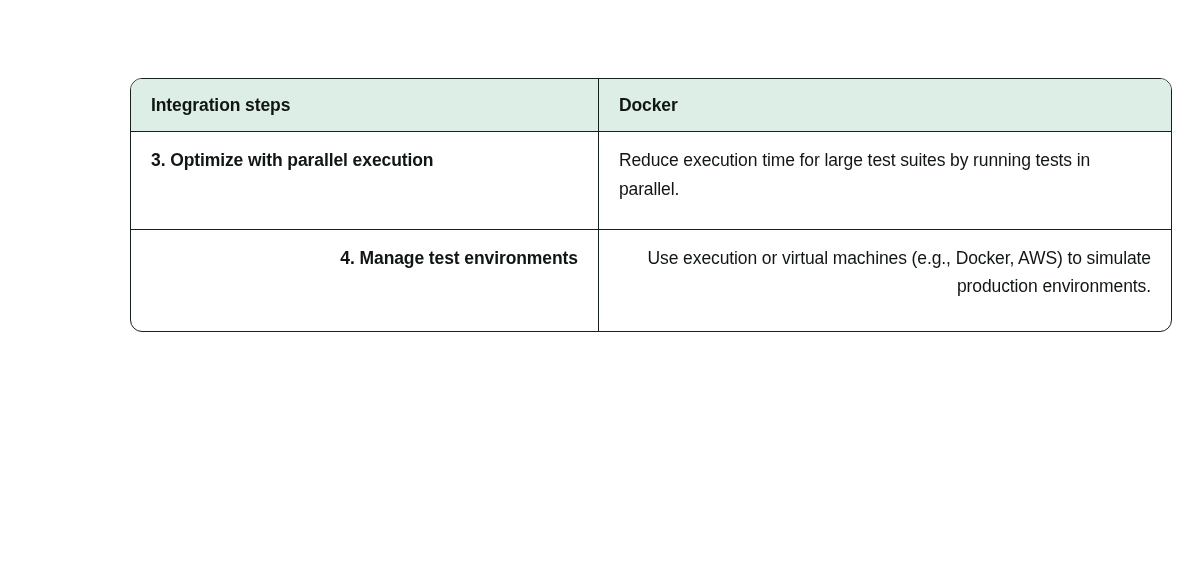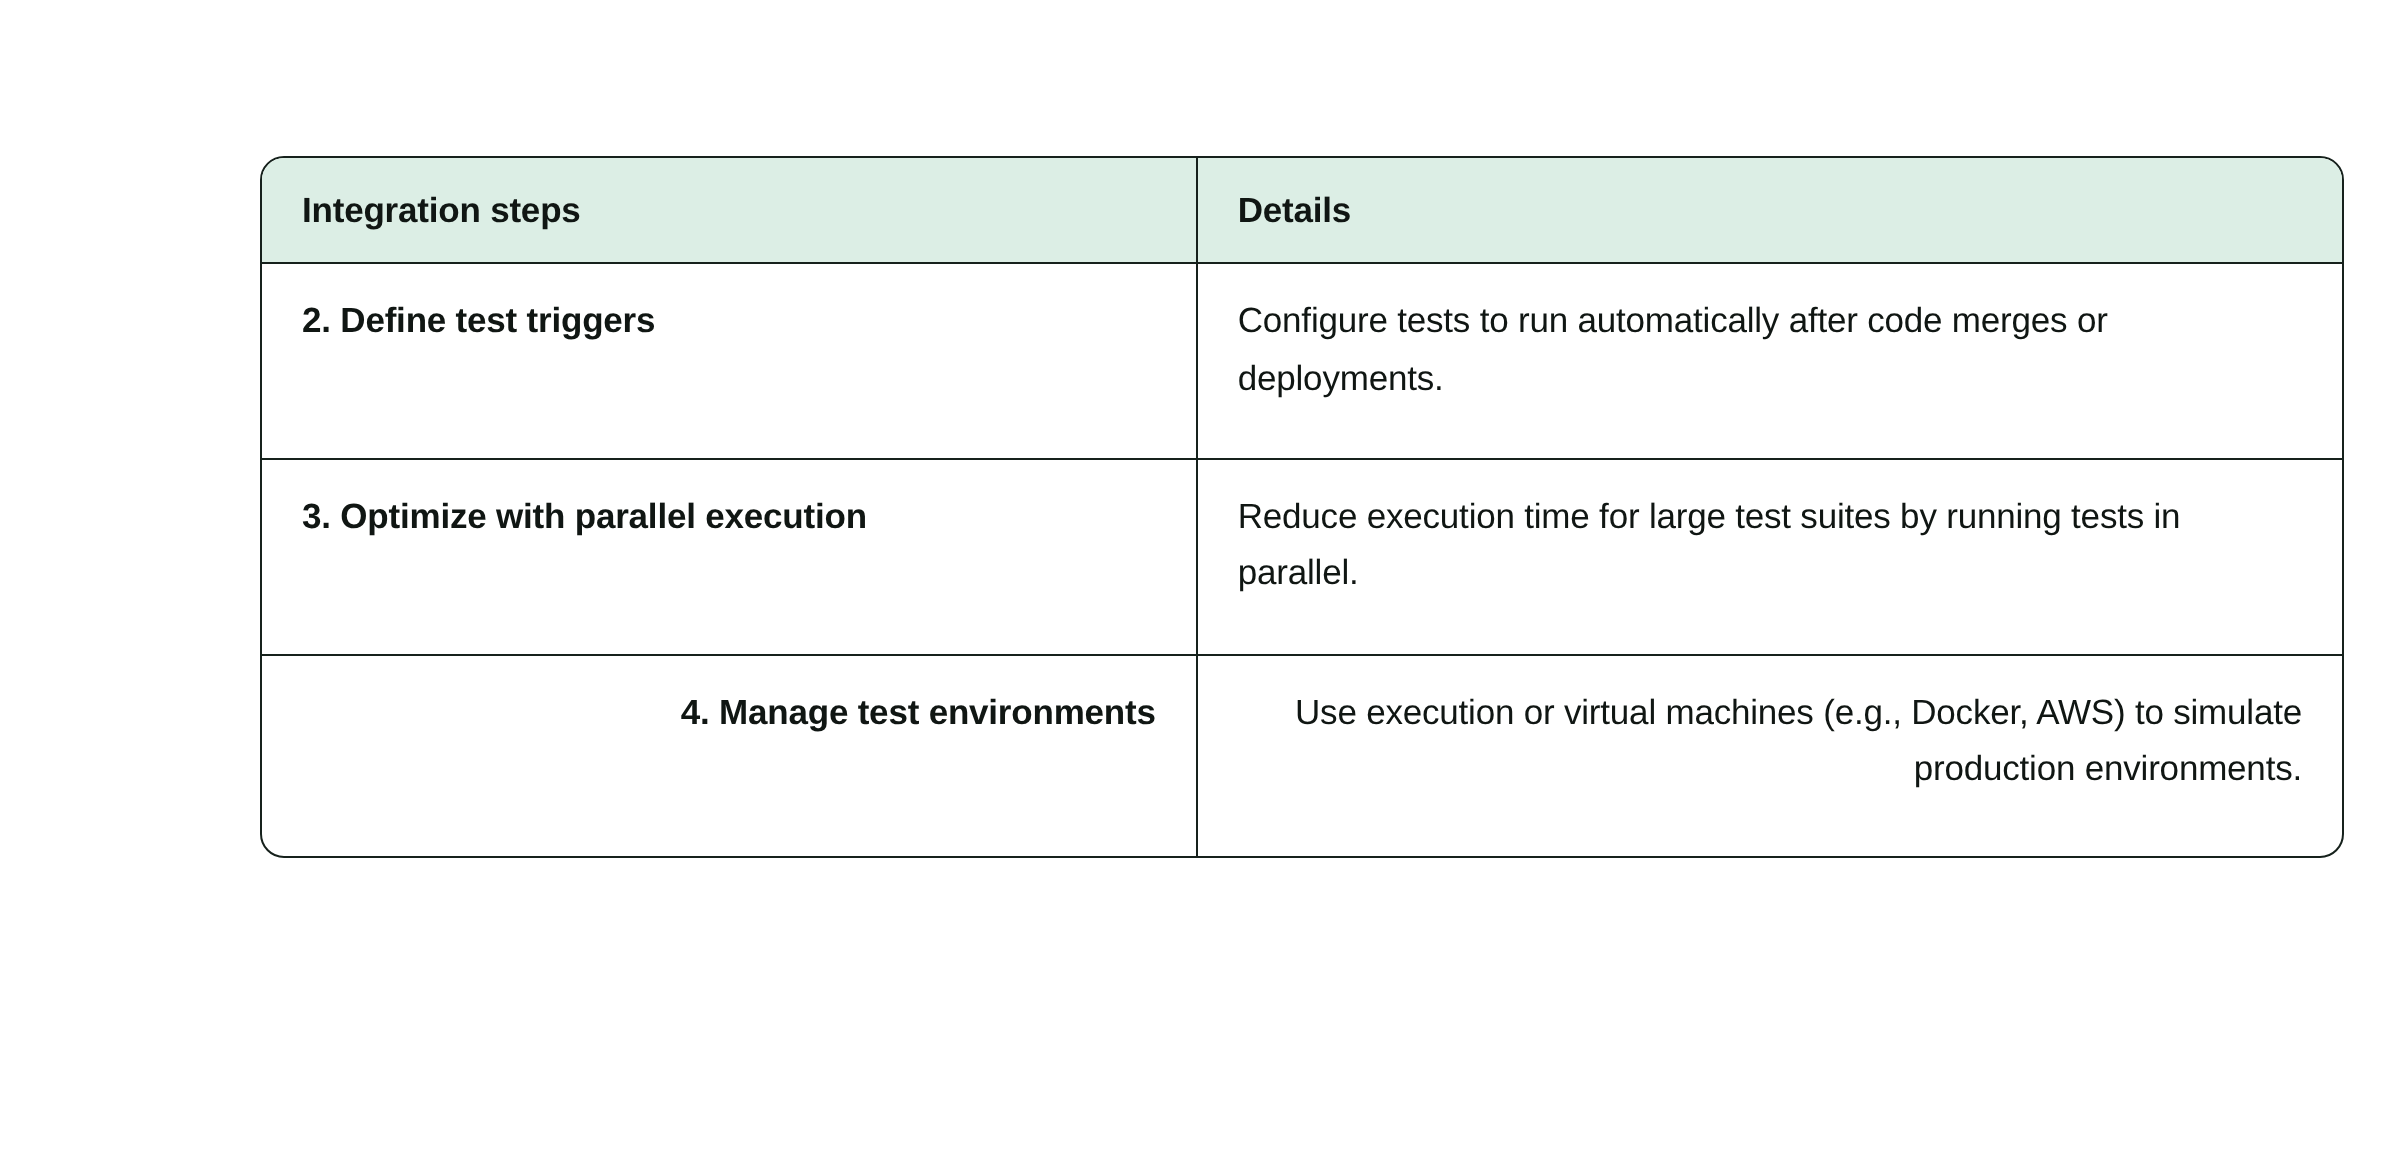--- a/index.html
+++ b/index.html
@@ -102,32 +102,24 @@
 </style>
 </head>
 <body>
 
 <div class="page">
   <div class="table-wrap">
     <table class="table">
       <thead>
         <tr>
           <th class="col-steps">Integration steps</th>
-          <th class="col-details">Details</th>
+          <th class="col-details">Docker</th>
         </tr>
       </thead>
       <tbody>
-        <tr class="row-pad-2">
-          <td class="col-steps">
-            <span class="cell-text">2. Define test triggers</span>
-          </td>
-          <td class="col-details">
-            <span class="cell-text">Configure tests to run automatically after code merges or deployments.</span>
-          </td>
-        </tr>
         <tr class="row-pad-3">
           <td class="col-steps">
             <span class="cell-text">3. Optimize with parallel execution</span>
           </td>
           <td class="col-details">
             <span class="cell-text">Reduce execution time for large test suites by running tests in parallel.</span>
           </td>
         </tr>
         <tr class="row-pad-4">
           <td class="col-steps">

